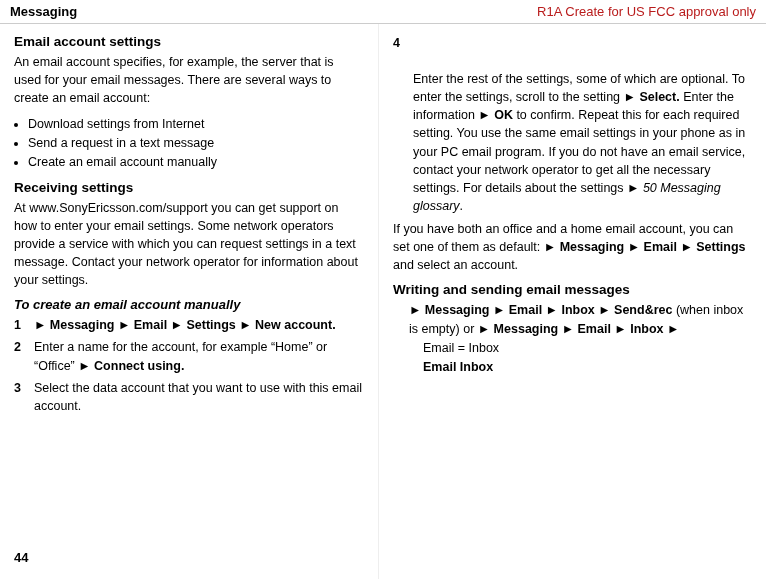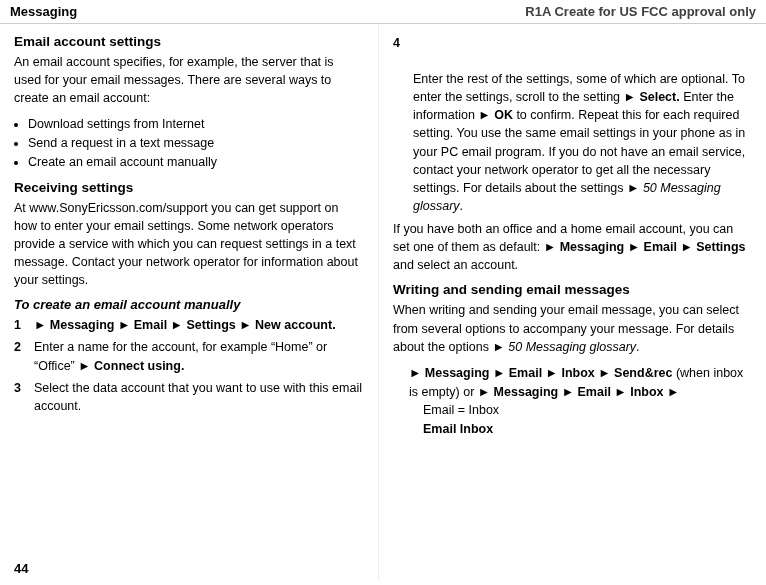--- a/index.html
+++ b/index.html
@@ -31,22 +31,22 @@
       font-size: 13px;
       color: #000;
     }
 
     .header-right {
       font-size: 13px;
       color: #000;
     }
 
     .header-right span {
-      font-weight: bold;
-      color: #404040;
+      font-weight: normal;
+      color: #b91c1c;
     }
 
     .page-content {
       display: flex;
       height: calc(585px - 30px);
     }
 
     .left-column {
       width: 379px;
       padding: 10px 14px 10px 14px;
@@ -115,21 +115,21 @@
       flex: 1;
     }
 
     .nav-link {
       font-weight: bold;
       color: #000;
     }
 
     .page-number {
       position: absolute;
-      bottom: 9px;
+      bottom: 20px;
       left: 14px;
       font-weight: bold;
       font-size: 13px;
     }
 
     .right-step {
       display: flex;
       margin-bottom: 5px;
       font-size: 12.5px;
       line-height: 1.45;
@@ -212,23 +212,20 @@
         Enter the rest of the settings, some of which are optional. To enter the settings, scroll to the setting <span class="nav-link">► Select.</span> Enter the information <span class="nav-link">► OK</span> to confirm. Repeat this for each required setting. You use the same email settings in your phone as in your PC email program. If you do not have an email service, contact your network operator to get all the necessary settings. For details about the settings <span>►</span> <em>50 Messaging glossary</em>.
       </span>
     </div>
 
     <div class="section-text">
       If you have both an office and a home email account, you can set one of them as default:
       <span class="nav-link">► Messaging ► Email ► Settings</span> and select an account.
     </div>
 
     <div class="subsection-title">Writing and sending email messages</div>
-    <div class="section-text">
-      When writing and sending your email message, you can select from several options to accompany your message. For details about the options <span>►</span> <em>50 Messaging glossary</em>.
-    </div>
     <div class="indent-nav">
       <span class="nav-link">► Messaging ► Email ► Inbox ► Send&amp;rec</span> (when inbox is empty) or <span class="nav-link">► Messaging ► Email ► Inbox ►</span>
     </div>
     <div class="indent-nav" style="padding-left: 30px;">
       <span>Email = Inbox</span>
     </div>
     <div class="indent-nav" style="padding-left: 30px;">
       <span class="nav-link">Email Inbox</span>
     </div>
 

